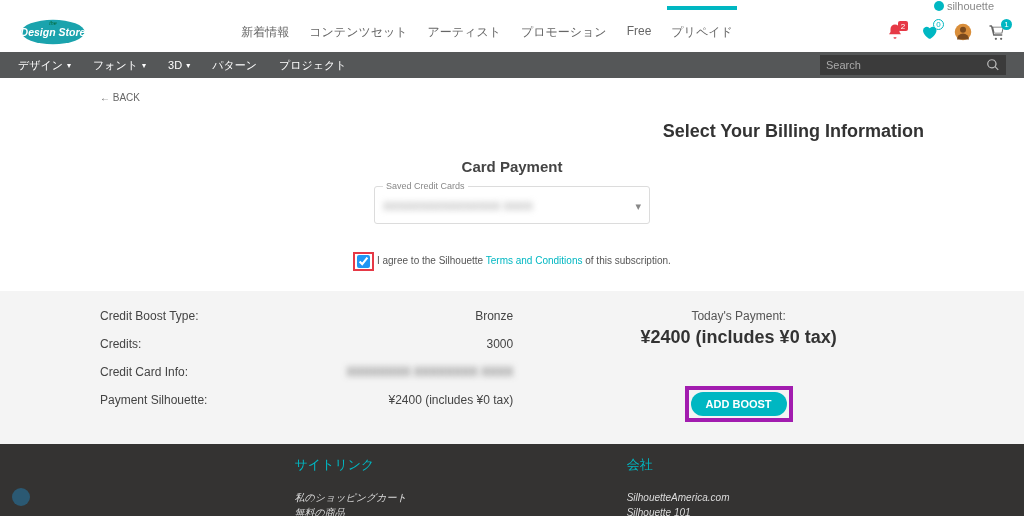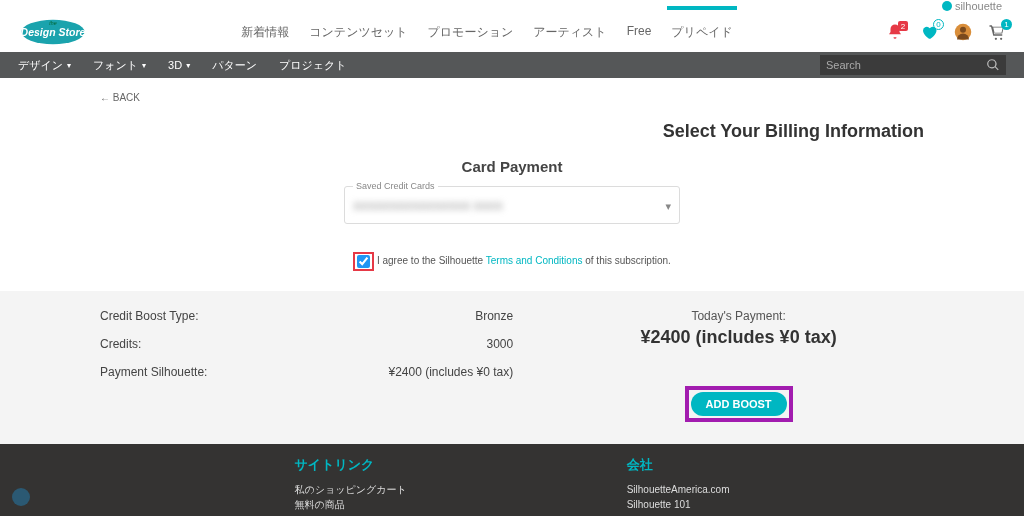--- a/index.html
+++ b/index.html
@@ -5,21 +5,21 @@
   :root{
     --teal:#00b7c2;
     --dark:#343332;
     --grey-bg:#f4f4f4;
     --txt:#444;
     --border:#dcdcdc;
   }
   *{box-sizing:border-box;margin:0;padding:0;font-family:Arial,Helvetica,sans-serif;}
   body{width:1024px;height:516px;overflow:hidden;background:#fff;color:var(--txt);font-size:12px;}
   
-  .brand-bar{height:12px;display:flex;justify-content:flex-end;align-items:center;padding:0 22px;font-size:11px;color:#888;}
+  .brand-bar{height:12px;display:flex;justify-content:flex-end;align-items:center;padding:0 30px;font-size:11px;color:#888;}
   .brand-bar .sil{display:flex;align-items:center;gap:3px;}
   .brand-bar .dot{width:10px;height:10px;border-radius:50%;background:var(--teal);display:inline-block;}
   
   header{height:40px;display:flex;align-items:center;padding:0 18px;gap:28px;}
   .logo{width:70px;height:34px;display:flex;align-items:center;justify-content:center;}
   .logo svg{width:70px;height:34px;}
   nav.main{flex:1;display:flex;justify-content:center;gap:20px;font-size:12px;color:#666;}
   nav.main .item{position:relative;padding:6px 0;cursor:pointer;}
   nav.main .item.active::before{content:"";position:absolute;top:-12px;left:-4px;right:-4px;height:4px;background:var(--teal);}
   .icons{display:flex;align-items:center;gap:16px;}
@@ -32,21 +32,21 @@
   .subnav .caret{font-size:8px;}
   .search{margin-left:auto;background:#3b3b3b;height:20px;width:186px;display:flex;align-items:center;padding:0 6px;color:#bbb;font-size:11px;gap:16px;}
   .search input{flex:1;background:transparent;border:none;color:#fff;font-size:11px;outline:none;}
   .search input::placeholder{color:#aaa;}
   .mag{width:14px;height:14px;}
   
   .page{padding:14px 100px 0 100px;}
   .back{font-size:10px;color:#666;cursor:pointer;}
   h1{text-align:right;font-size:18px;font-weight:700;color:#333;margin-top:18px;}
   h2{text-align:center;font-size:15px;font-weight:700;margin-top:16px;color:#444;}
-  .card-select{margin:6px auto 0 auto;width:336px;}
+  .card-select{margin:6px auto 0 auto;width:276px;}
   fieldset{border:1px solid var(--border);border-radius:3px;padding:6px 8px 8px 8px;}
   legend{font-size:9px;color:#888;padding:0 3px;}
   .select{height:18px;display:flex;align-items:center;justify-content:space-between;font-size:11px;color:#888;}
   .masked{filter:blur(3px);user-select:none;}
   .agree{margin-top:28px;text-align:center;font-size:10px;color:#555;}
   .agree .cb-wrap{display:inline-block;border:2px solid #e63946;padding:1px 2px;vertical-align:middle;}
   .agree input{accent-color:#2196f3;vertical-align:middle;}
   .agree a{color:var(--teal);text-decoration:none;}
   
   .summary{margin-top:20px;background:var(--grey-bg);padding:18px 100px 22px 100px;display:flex;margin-left:-100px;margin-right:-100px;}
@@ -54,23 +54,23 @@
   .row{display:flex;font-size:12px;color:#444;margin-bottom:14px;}
   .row .k{width:180px;}
   .row .v{flex:1;text-align:right;padding-right:40px;}
   .sum-right{flex:0.9;text-align:center;}
   .today{font-size:12px;color:#555;margin-bottom:4px;}
   .amount{font-size:18px;font-weight:700;color:#333;}
   .boost-wrap{margin-top:38px;display:inline-block;border:4px solid #a21caf;padding:2px;}
   .boost{background:var(--teal);color:#fff;border:none;border-radius:14px;padding:6px 15px;font-size:11px;font-weight:700;cursor:pointer;}
   
   footer{background:var(--dark);color:#ddd;padding:12px 0 20px 0;display:flex;justify-content:center;gap:220px;font-size:10px;}
-  footer h3{color:var(--teal);font-size:13px;margin-bottom:8px;font-weight:700;}
+  footer h3{color:var(--teal);font-size:13px;margin-bottom:16px;font-weight:400;}
   footer ul{list-style:none;}
-  footer li{line-height:1.5;cursor:pointer;}
+  footer li{line-height:1.5;cursor:pointer;font-style:italic;}
   .help-bubble{position:fixed;left:12px;bottom:10px;width:18px;height:18px;border-radius:50%;background:#2a5d7a;opacity:.9;cursor:pointer;}
 </style>
 </head>
 <body>
 
 <div class="brand-bar">
   <span class="sil">
     <span class="dot"></span>
     <span>silhouette</span>
   </span>
@@ -80,22 +80,22 @@
   <div class="logo">
     <svg viewBox="0 0 80 38">
       <ellipse cx="40" cy="19" rx="36" ry="14" fill="#1aa3ad"></ellipse>
       <text x="40" y="23" text-anchor="middle" font-family="cursive" font-size="12" fill="#fff" font-style="italic" font-weight="bold">Design Store</text>
       <text x="40" y="11" text-anchor="middle" font-family="cursive" font-size="6" fill="#063" font-style="italic">the</text>
     </svg>
   </div>
   <nav class="main">
     <span class="item">新着情報</span>
     <span class="item">コンテンツセット</span>
+    <span class="item">アーティスト</span>
     <span class="item">プロモーション</span>
-    <span class="item">アーティスト</span>
     <span class="item">Free</span>
     <span class="item active">プリペイド</span>
   </nav>
   <div class="icons">
     <span class="ic">
       <svg viewBox="0 0 24 24" width="18" height="18" fill="#e63946">
           <path d="M12 2a6 6 0 00-6 6v4l-2 3h16l-2-3V8a6 6 0 00-6-6zM10 19a2 2 0 104 0h-4z"></path>
         </svg>
       <span class="bell-badge">2</span>
     </span>
@@ -170,20 +170,24 @@
     <div class="sum-left">
       <div class="row">
           <span class="k">Credit Boost Type:</span>
           <span class="v">Bronze</span>
         </div>
       <div class="row">
           <span class="k">Credits:</span>
           <span class="v">3000</span>
         </div>
       <div class="row">
+          <span class="k">Credit Card Info:</span>
+          <span class="v masked">XXXXXXXX   XXXXXXXX   XXXX</span>
+        </div>
+      <div class="row">
           <span class="k">Payment Silhouette:</span>
           <span class="v">¥2400 (includes ¥0 tax)</span>
         </div>
     </div>
     <div class="sum-right">
       <div class="today">Today's Payment:</div>
       <div class="amount">¥2400 (includes ¥0 tax)</div>
       <div class="boost-wrap">
         <button class="boost">ADD BOOST</button>
       </div>

